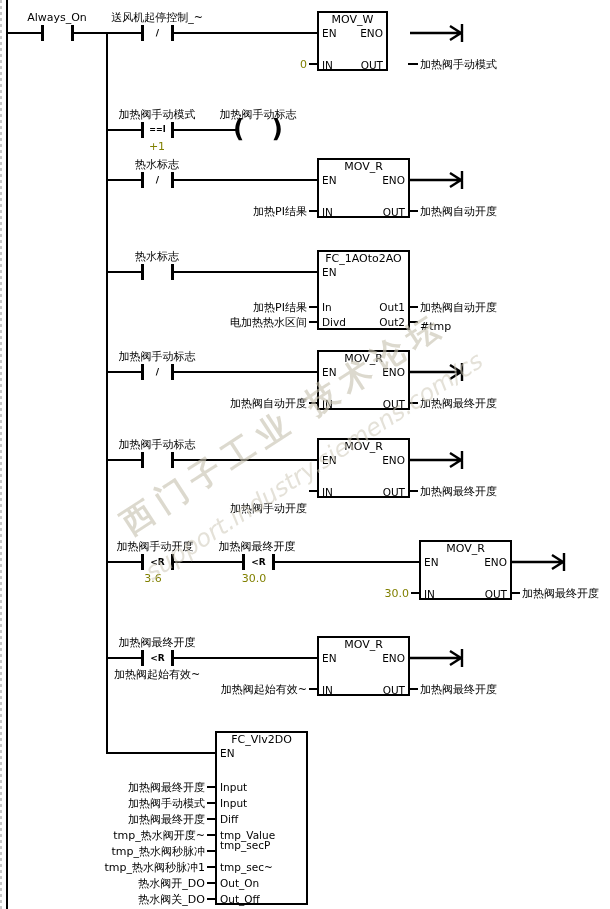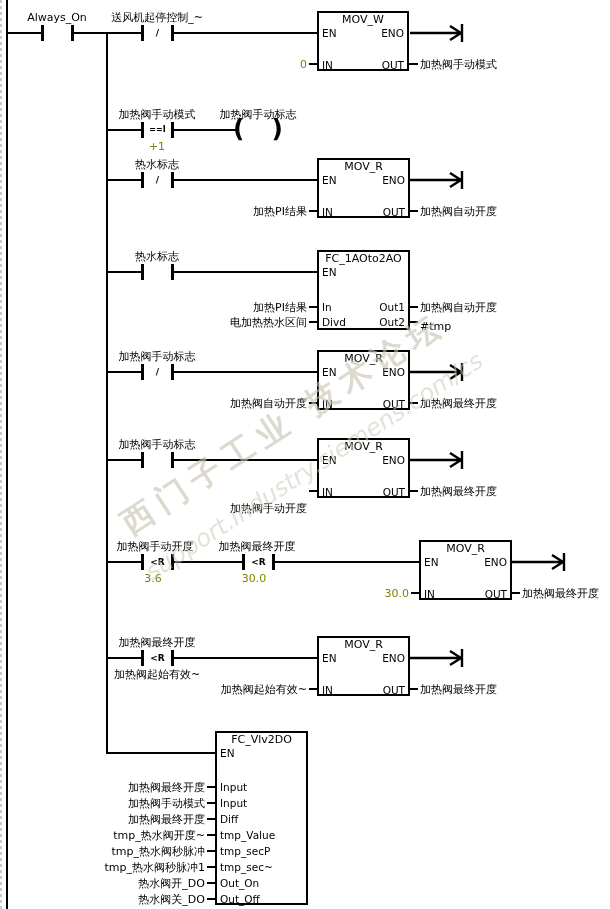--- a/index.html
+++ b/index.html
@@ -53,21 +53,21 @@
   <div class="contact" style="left:41px;top:25px">
     <div class="cbar l"></div>
     <div class="cbar r"></div>
   </div>
   <div class="lbl c" style="left:157px;top:11px">送风机起停控制_~</div>
   <div class="contact" style="left:141px;top:25px">
     <div class="cbar l"></div>
     <div class="cbar r"></div>
     <div class="csym">/</div>
   </div>
-  <div class="block" style="left:317px;top:11px;width:92px;height:60px">
+  <div class="block" style="left:317px;top:11px;width:71px;height:60px">
     <div class="btitle">MOV_W</div>
     <div class="pin pl" style="top:14px">EN</div>
     <div class="pin pr" style="top:14px">ENO</div>
     <div class="pin pl" style="top:46px">IN</div>
     <div class="pin pr" style="top:46px">OUT</div>
   </div>
   <div class="w wh" style="left:309px;top:63px;width:10px"></div>
   <div class="lbl ra const" style="right:303px;top:58px">0</div>
   <div class="w wh" style="left:408px;top:63px;width:10px"></div>
   <div class="lbl" style="left:420px;top:58px">加热阀手动模式</div>
@@ -239,21 +239,21 @@
   </svg>
 
   <div class="w wh" style="left:108px;top:752px;width:107px"></div>
   <div class="block" style="left:215px;top:731px;width:93px;height:174px">
     <div class="btitle">FC_Vlv2DO</div>
     <div class="pin pl" style="top:14px">EN</div>
     <div class="pin pl" style="top:48px">Input</div>
     <div class="pin pl" style="top:64px">Input</div>
     <div class="pin pl" style="top:80px">Diff</div>
     <div class="pin pl" style="top:96px">tmp_Value</div>
-    <div class="pin pl" style="top:112px">tmp_secP</div>
+    <div class="pin pl" style="top:106px">tmp_secP</div>
     <div class="pin pl" style="top:128px">tmp_sec~</div>
     <div class="pin pl" style="top:144px">Out_On</div>
     <div class="pin pl" style="top:160px">Out_Off</div>
   </div>
   <div class="w wh" style="left:207px;top:786px;width:10px"></div>
   <div class="lbl ra" style="right:405px;top:781px">加热阀最终开度</div>
   <div class="w wh" style="left:207px;top:802px;width:10px"></div>
   <div class="lbl ra" style="right:405px;top:797px">加热阀手动模式</div>
   <div class="w wh" style="left:207px;top:818px;width:10px"></div>
   <div class="lbl ra" style="right:405px;top:813px">加热阀最终开度</div>

